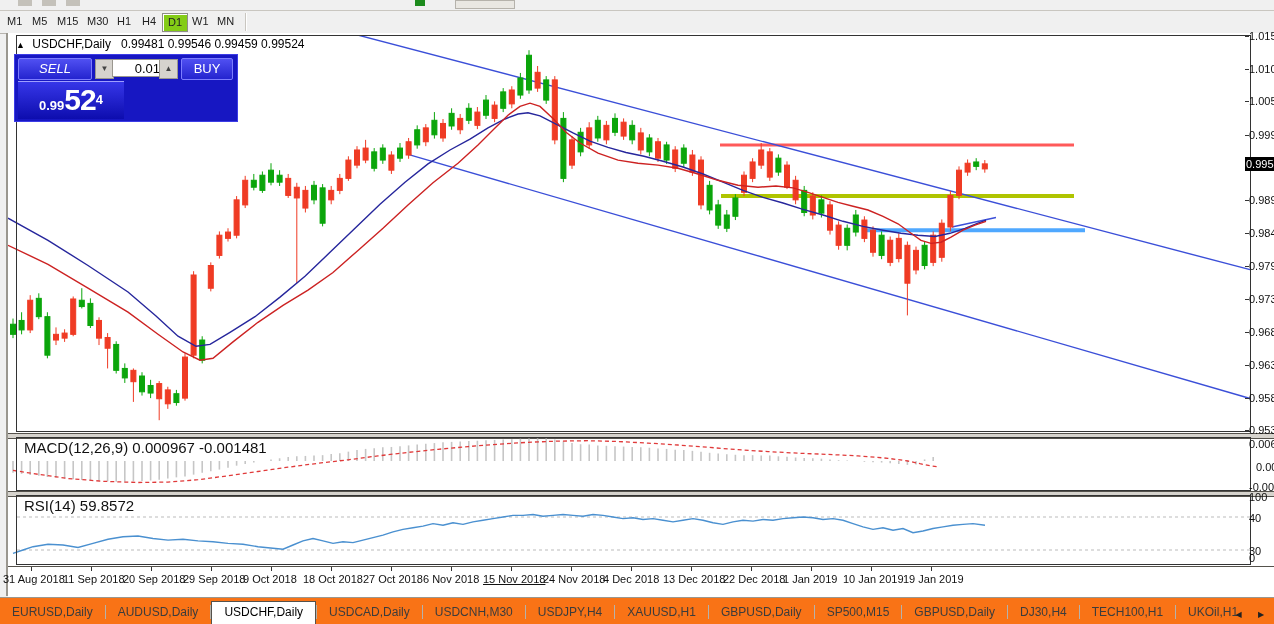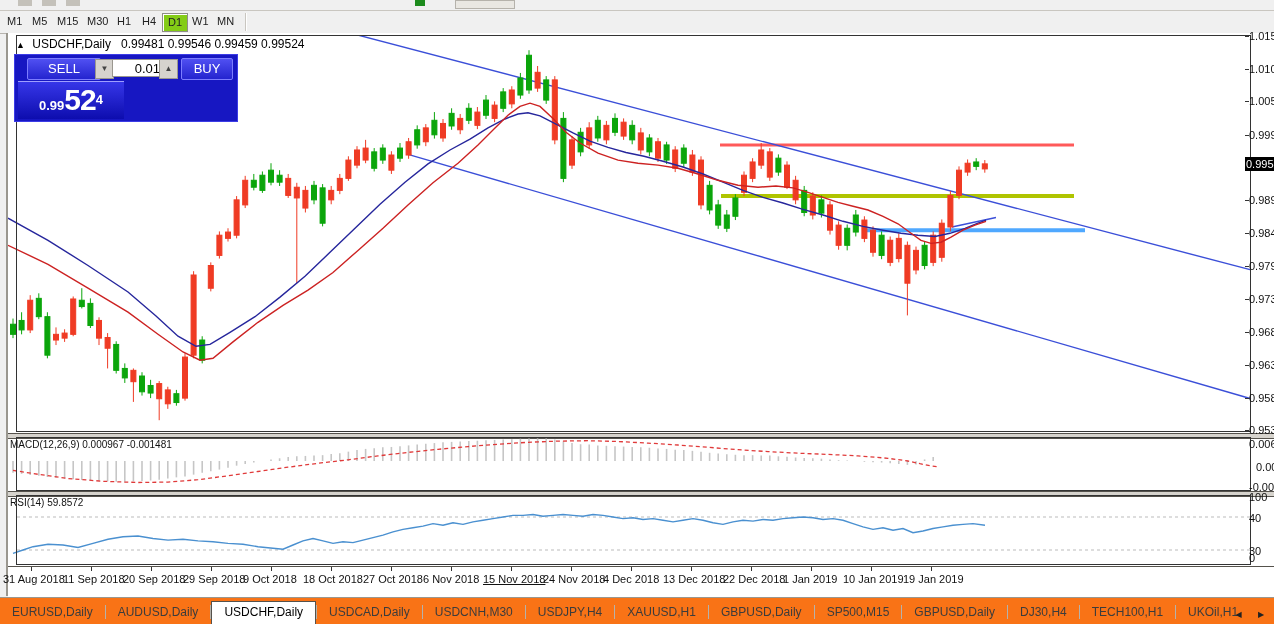--- a/index.html
+++ b/index.html
@@ -23,32 +23,32 @@
   .sepbar{position:absolute;left:0;width:1268px;height:4px;background:#d6d3cd;border-top:1px solid #55524c;border-bottom:1px solid #55524c;}
   #sep1{top:400px;} #sep2{top:458px;}
   .gutter-label{position:absolute;left:1241px;font-size:11px;color:#111;white-space:nowrap;}
   .gutter-tick{position:absolute;left:1237px;width:4px;height:1px;background:#333;}
   #pricebadge{position:absolute;left:1237px;width:31px;height:14px;background:#000;color:#fff;font-size:11px;line-height:14px;text-align:left;padding-left:1px;}
   
   #symline{position:absolute;left:8px;top:4px;font-size:12px;color:#000;white-space:nowrap;}
   #symline .tri{font-size:9px;margin-right:4px;}
   #tradepanel{position:absolute;left:6px;top:21px;width:222px;height:66px;background:#1717c2;border:1px solid #3c3ce6;}
   .tp-btn{position:absolute;top:3px;height:20px;line-height:20px;text-align:center;color:#fff;font-size:13px;background:linear-gradient(#5050f2,#2424cf);border:1px solid #7d7dff;border-radius:2px;cursor:pointer;}
-  #tp-sell{left:12px;width:72px;} #tp-buy{left:166px;width:50px;}
+  #tp-sell{left:3px;width:72px;font-style:italic;} #tp-buy{left:166px;width:50px;}
   #tp-spin-dn,#tp-spin-up{position:absolute;top:4px;width:17px;height:18px;background:#d6d3ce;border:1px solid #9a978f;color:#444;font-size:8px;text-align:center;line-height:18px;cursor:pointer;}
   #tp-spin-dn{left:80px;} #tp-spin-up{left:144px;}
   #tp-lot{position:absolute;left:97px;top:4px;width:45px;height:16px;border:1px solid #9a978f;font-size:13px;text-align:right;padding:0 2px;font-family:"Liberation Sans",sans-serif;}
   .tp-big{position:absolute;top:26px;height:37px;background:linear-gradient(#3636e8,#0d0dae);border-top:1px solid #9f9fff;color:#fff;cursor:pointer;}
   #tp-bigsell{left:3px;width:106px;} #tp-bigbuy{left:113px;width:106px;}
   .tp-big .pfx{font-size:13px;font-weight:bold;vertical-align:baseline;}
   .tp-big .big{font-size:30px;font-weight:bold;letter-spacing:-1px;}
   .tp-big .sup{font-size:13px;font-weight:bold;vertical-align:super;}
   .tp-big .inner{position:absolute;left:0;right:0;bottom:2px;text-align:center;}
   
-  .ind-label{position:absolute;left:2px;font-size:10px;color:#111;white-space:nowrap;}
+  .ind-label{position:absolute;left:16px;font-size:15px;color:#111;white-space:nowrap;}
   
   #dateaxis{position:absolute;left:0;top:533px;width:1268px;height:30px;background:#fff;border-top:1px solid #55524c;}
   .date-label{position:absolute;top:6px;font-size:11px;color:#111;white-space:nowrap;}
   .date-tick{position:absolute;top:0;width:1px;height:4px;background:#333;}
   
   #tabbar{position:absolute;left:0;top:597px;width:1274px;height:27px;background:#f97316;border-top:1px solid #9a978f;}
   .tab{position:relative;display:inline-block;height:20px;line-height:20px;margin-top:3px;padding:0 12px;font-size:12px;color:#3c3c3c;cursor:pointer;}
   .tab.active{background:#fff;border:1px solid #55524c;border-bottom:none;height:22px;color:#000;z-index:2;}
   .tab-sep{display:inline-block;width:1px;height:14px;background:#b5b2ab;vertical-align:middle;}
   #tabscroll{position:absolute;right:4px;top:5px;width:46px;text-align:right;}

